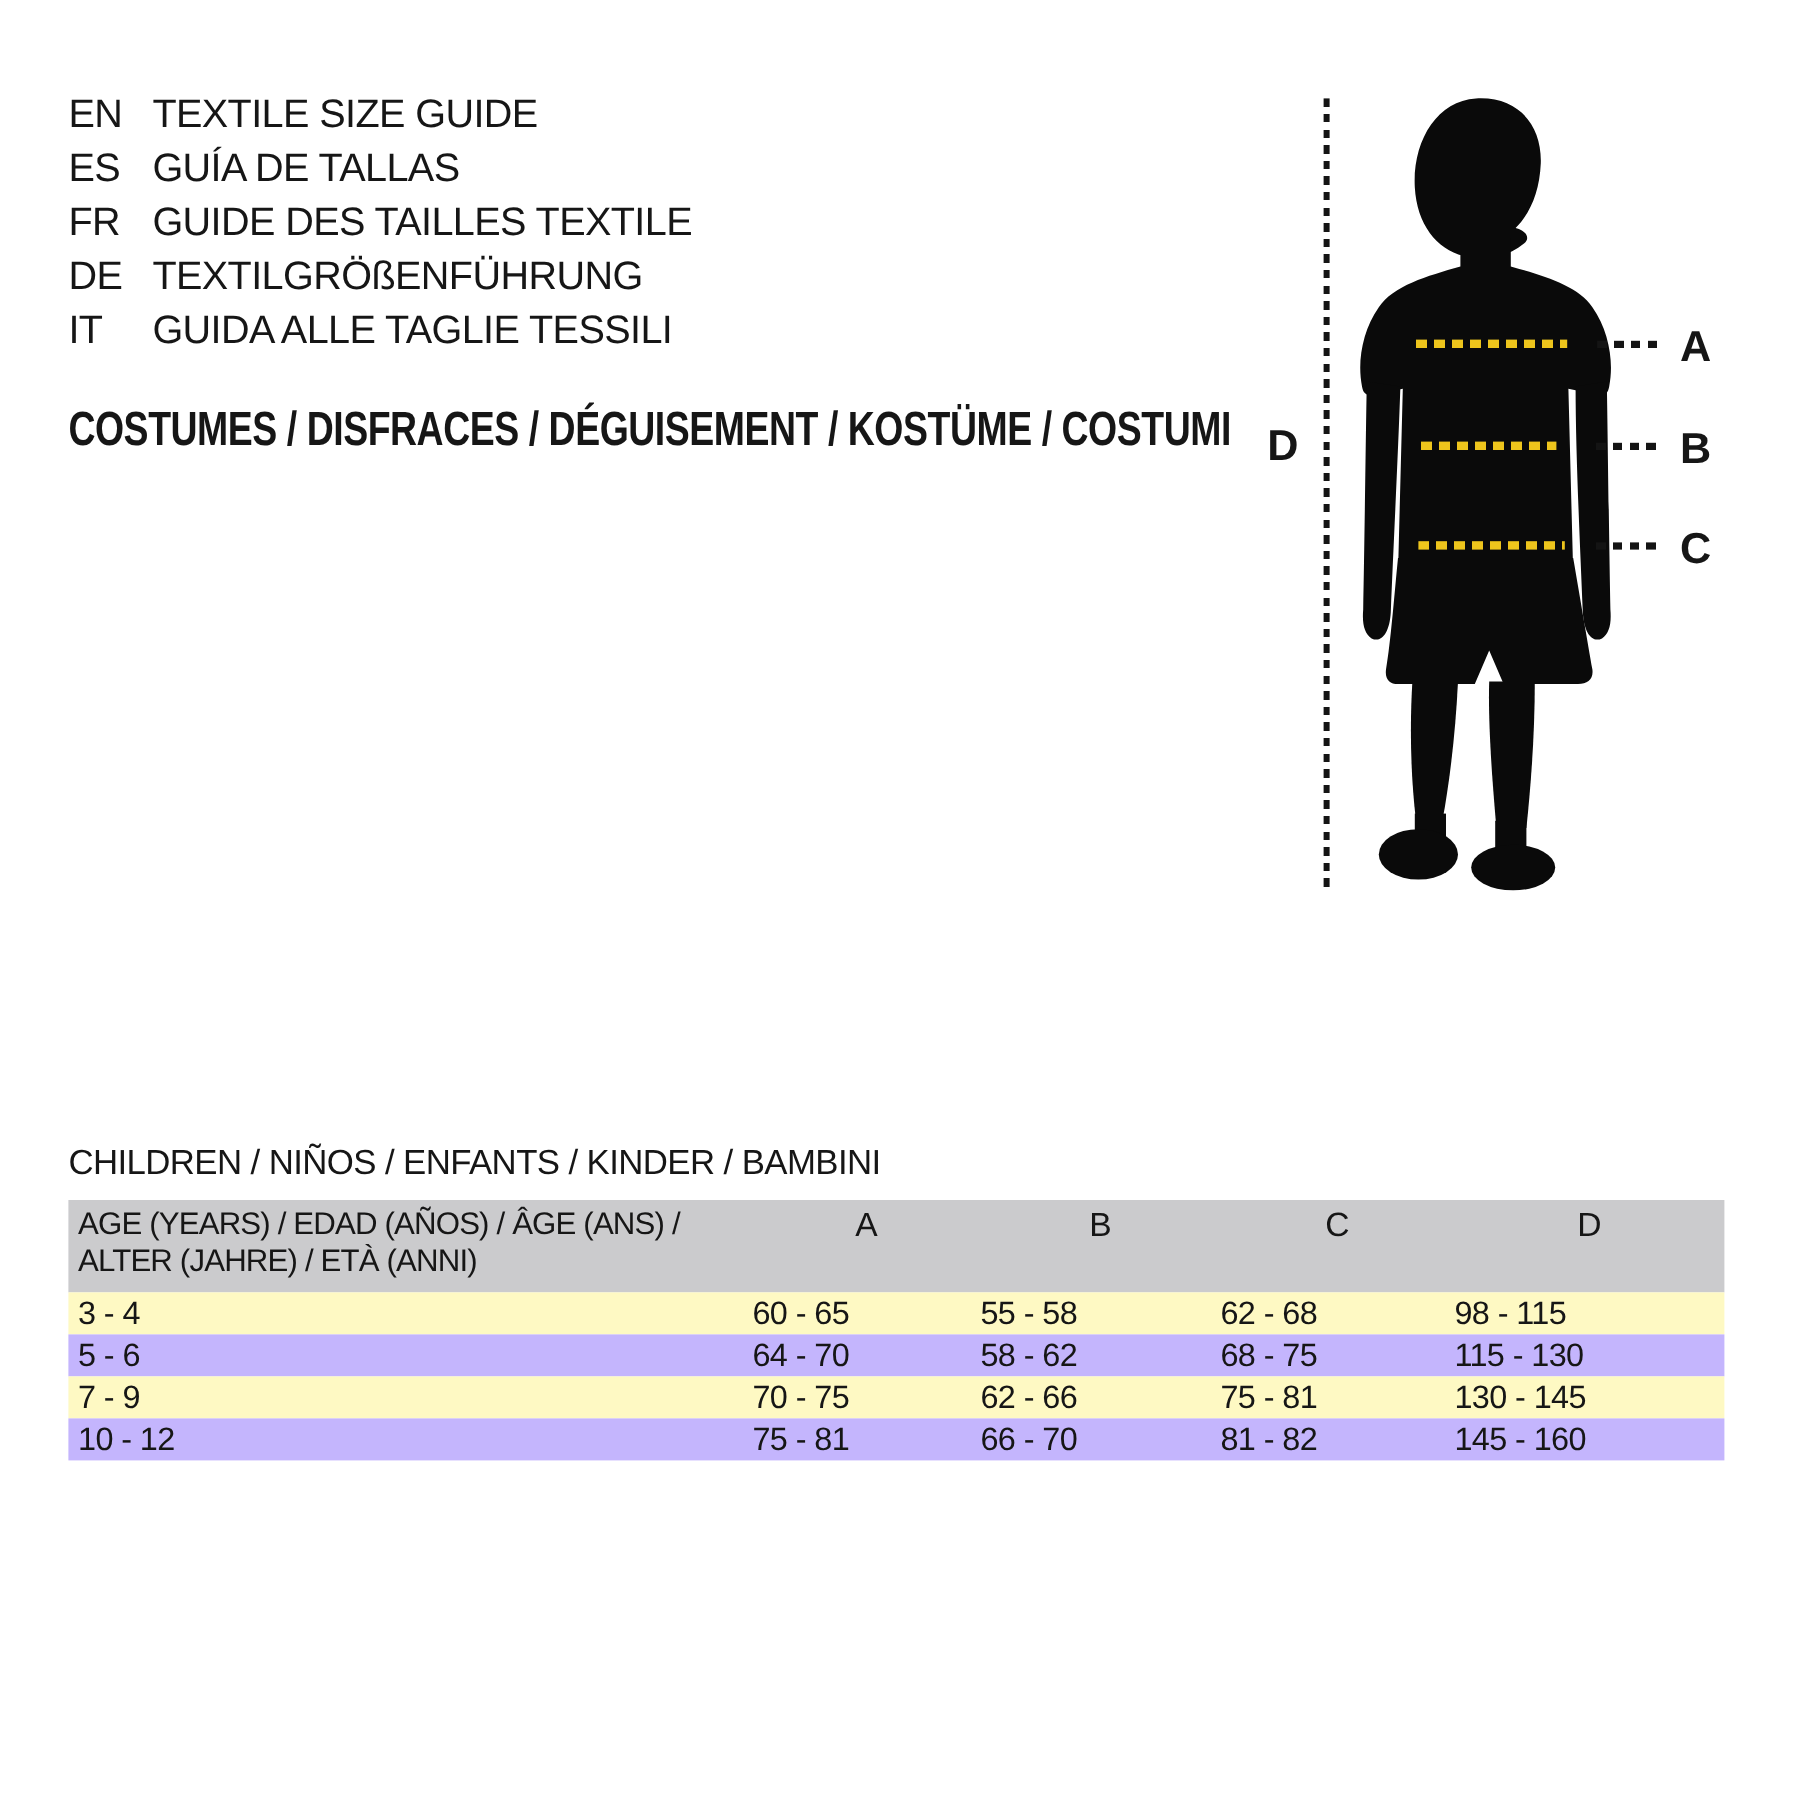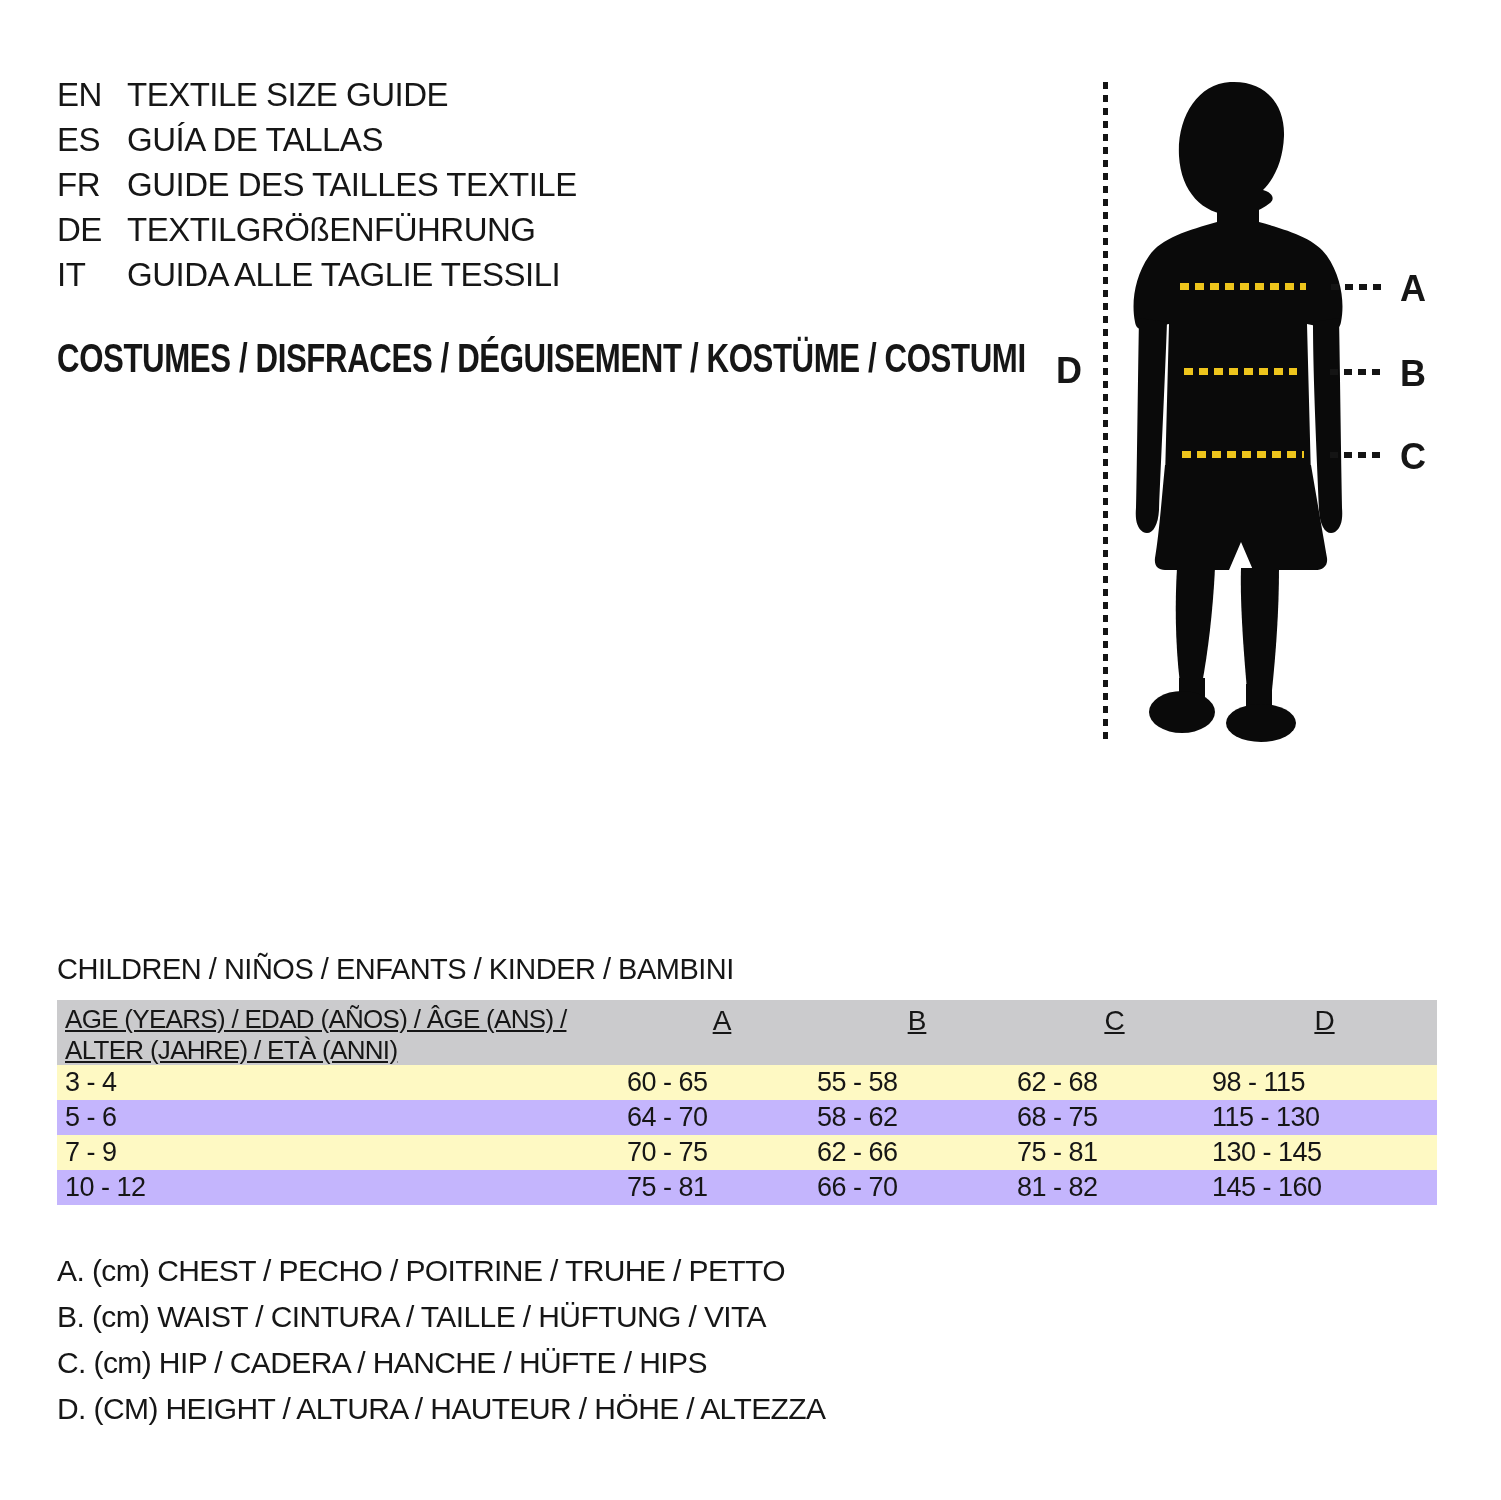--- a/index.html
+++ b/index.html
@@ -36,21 +36,21 @@
   .b-b { left:1330px; top:369px; width:55px; }
   .b-c { left:1330px; top:452px; width:55px; }
   .m-label { position:absolute; left:1400px; font-size:36px; font-weight:700; }
   .m-a { top:268px; } .m-b { top:353px; } .m-c { top:436px; }
   
   .table-title { position:absolute; left:57px; top:953px; font-size:29px;
                  letter-spacing:-0.5px; white-space:nowrap;text-align:right; }
   .size-table { position:absolute; left:57px; top:1000px; width:1380px; font-size:27px; }
   .thead {
     display:grid; grid-template-columns:570px 190px 200px 195px 225px;
-    background:#cbcbcd; height:65px; align-items:start;text-decoration:underline;
+    background:#cbcbcd; height:77px; align-items:start;
   }
   .thead .age-head { padding:4px 0 0 8px; font-size:26px; line-height:31px;
                      letter-spacing:-0.7px; white-space:nowrap; }
   .thead .col-head { text-align:center; font-size:28px; padding-top:5px; }
   .trow {
     display:grid; grid-template-columns:570px 190px 200px 195px 225px;
     height:35px; line-height:35px; background:#fef9c3;
   }
   .trow.alt { background:#c4b5fd; }
   .trow .age { padding-left:8px; letter-spacing:-0.5px; }
@@ -157,20 +157,14 @@
     </div>
     <div class="trow alt">
       <div class="age">10 - 12</div>
       <div class="val">75 - 81</div>
       <div class="val">66 - 70</div>
       <div class="val">81 - 82</div>
       <div class="val">145 - 160</div>
     </div>
   </div>
 
-  <div class="notes">
-    <div class="note-line">A. (cm) CHEST / PECHO / POITRINE / TRUHE / PETTO</div>
-    <div class="note-line">B. (cm) WAIST / CINTURA / TAILLE / HÜFTUNG / VITA</div>
-    <div class="note-line">C. (cm) HIP / CADERA / HANCHE / HÜFTE / HIPS</div>
-    <div class="note-line">D. (CM) HEIGHT / ALTURA / HAUTEUR / HÖHE / ALTEZZA</div>
-  </div>
 
 </div>
 
 </body></html>

